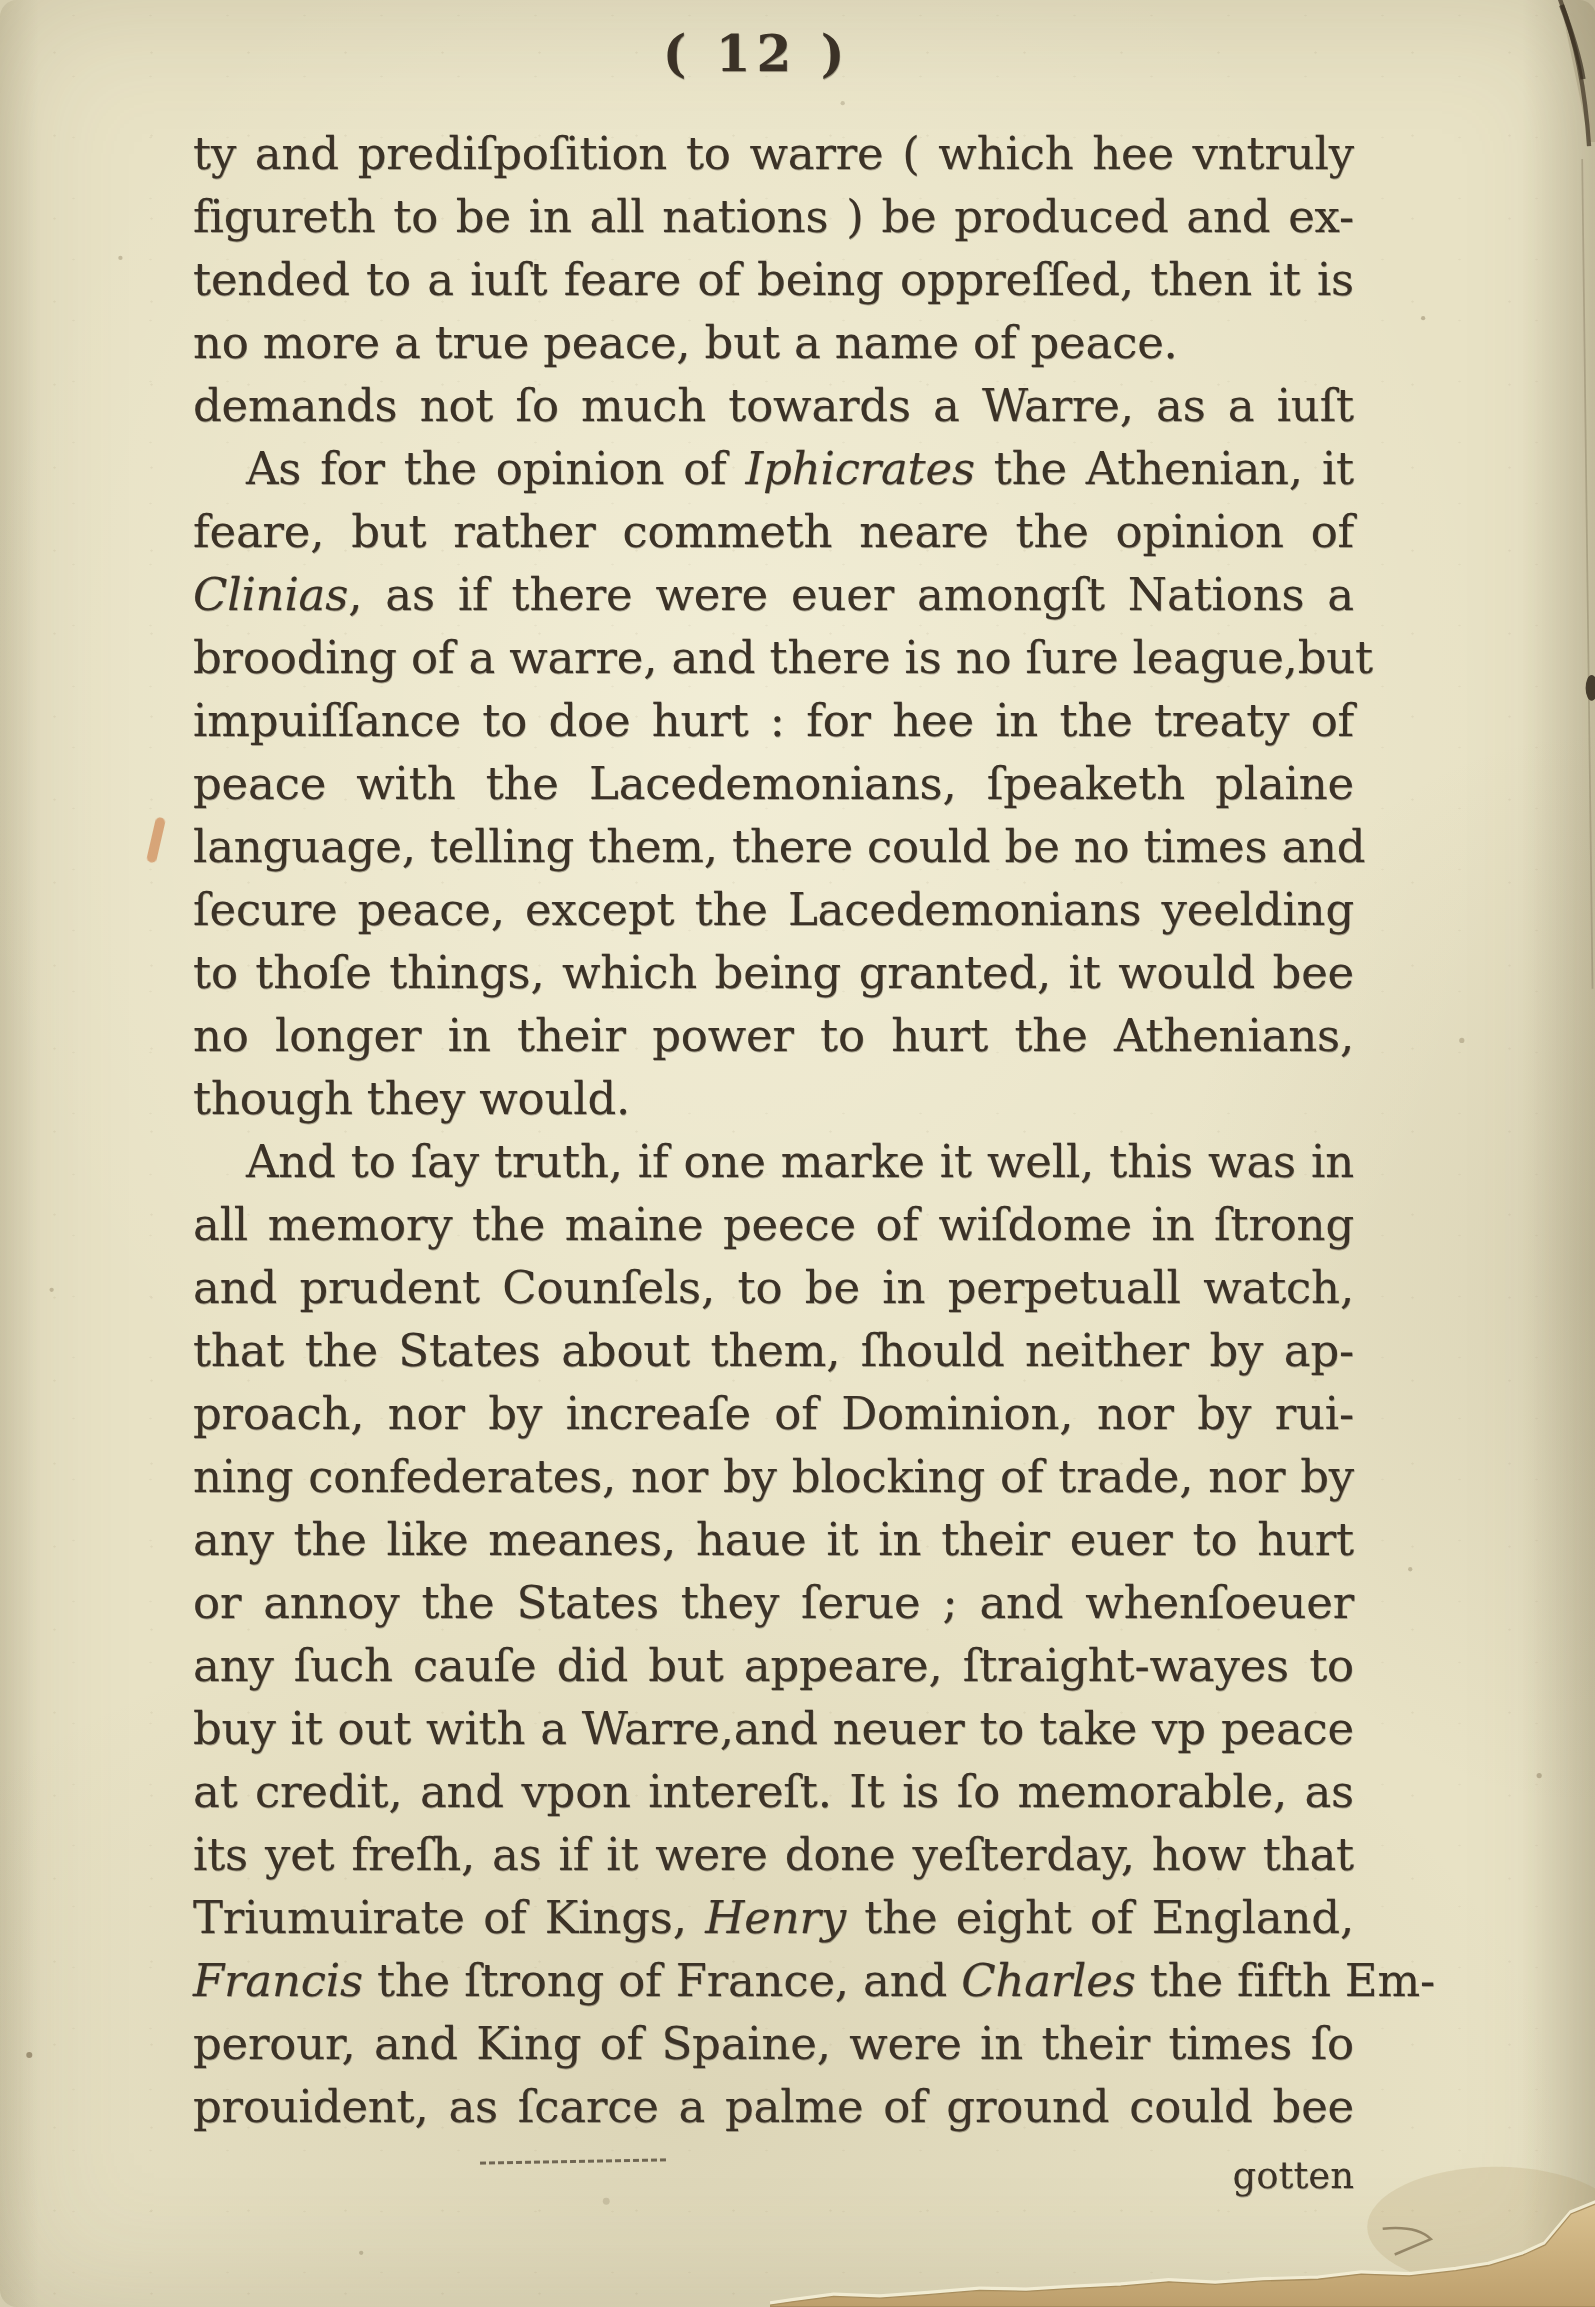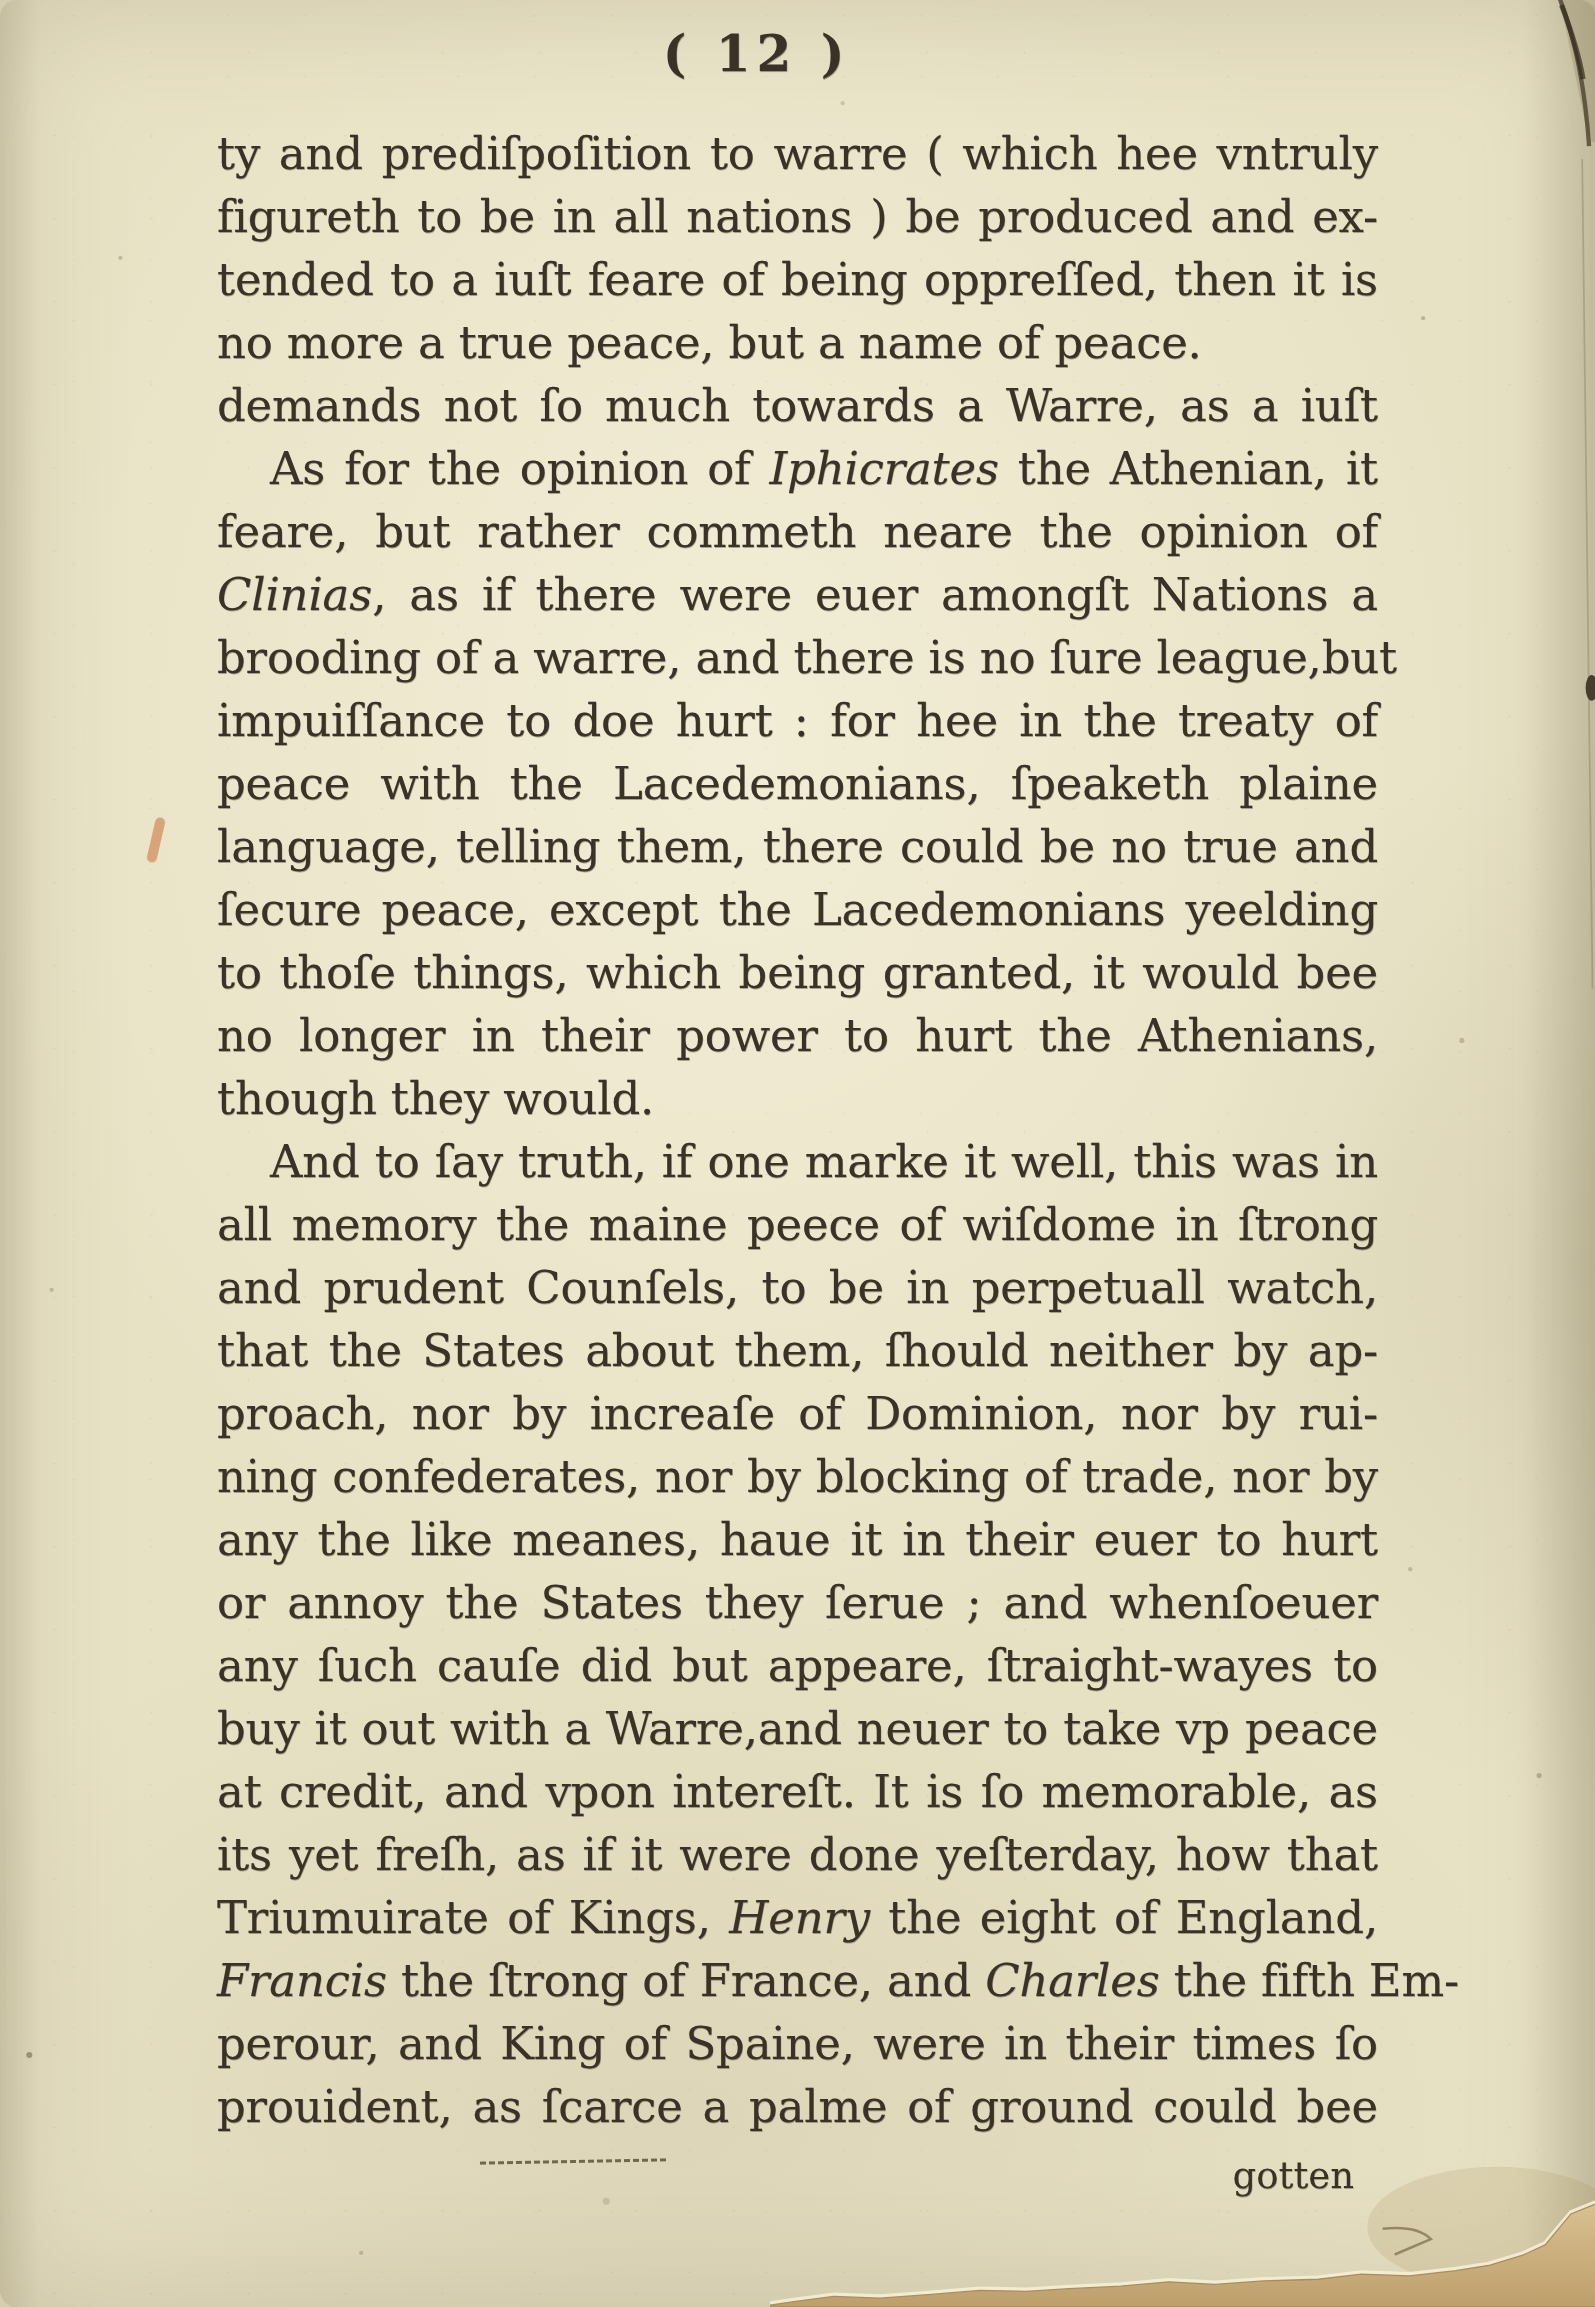--- a/index.html
+++ b/index.html
@@ -32,21 +32,20 @@
     text-align:center;
     font-size:50px;font-weight:bold;letter-spacing:6px;
     color:var(--ink,#3b3227);
     text-shadow:0.5px 0.5px 0.7px rgba(56,47,36,.45);
   }
   .text-block{
     position:absolute;left:193px;top:122px;width:1161px;
     font-size:45px;line-height:63px;letter-spacing:-0.2px;
     color:var(--ink,#3b3227);
     text-shadow:0.5px 0.5px 0.6px rgba(56,47,36,.38), -0.3px 0 0.4px rgba(56,47,36,.22);
-    margin-left:24px;
   }
   .line{
     white-space:nowrap;
     text-align:justify;
     text-align-last:justify;
     height:63px;
   }
   .line.flush{text-align:left;text-align-last:left;}
   .line.indent{padding-left:53px;}
   .it{font-style:italic;}
@@ -83,21 +82,21 @@
       <div class="line"><span>figureth to be in all nations ) be produced and ex-</span></div>
       <div class="line"><span>tended to a iuſt feare of being oppreſſed, then it is</span></div>
       <div class="line flush"><span>no more a true peace, but a name of peace.</span></div>
       <div class="line"><span>demands not ſo much towards a Warre, as a iuſt</span></div>
       <div class="line indent"><span>As for the opinion of </span><span class="it">Iphicrates</span><span> the Athenian, it</span></div>
       <div class="line"><span>feare, but rather commeth neare the opinion of</span></div>
       <div class="line"><span class="it">Clinias</span><span>, as if there were euer amongſt Nations a</span></div>
       <div class="line"><span>brooding of a warre, and there is no ſure league,but</span></div>
       <div class="line"><span>impuiſſance to doe hurt : for hee in the treaty of</span></div>
       <div class="line"><span>peace with the Lacedemonians, ſpeaketh plaine</span></div>
-      <div class="line"><span>language, telling them, there could be no true and</span></div>
+      <div class="line"><span>language, telling them, there could be no times and</span></div>
       <div class="line"><span>ſecure peace, except the Lacedemonians yeelding</span></div>
       <div class="line"><span>to thoſe things, which being granted, it would bee</span></div>
       <div class="line"><span>no longer in their power to hurt the Athenians,</span></div>
       <div class="line flush"><span>though they would.</span></div>
       <div class="line indent"><span>And to ſay truth, if one marke it well, this was in</span></div>
       <div class="line"><span>all memory the maine peece of wiſdome in ſtrong</span></div>
       <div class="line"><span>and prudent Counſels, to be in perpetuall watch,</span></div>
       <div class="line"><span>that the States about them, ſhould neither by ap-</span></div>
       <div class="line"><span>proach, nor by increaſe of Dominion, nor by rui-</span></div>
       <div class="line"><span>ning confederates, nor by blocking of trade, nor by</span></div>

